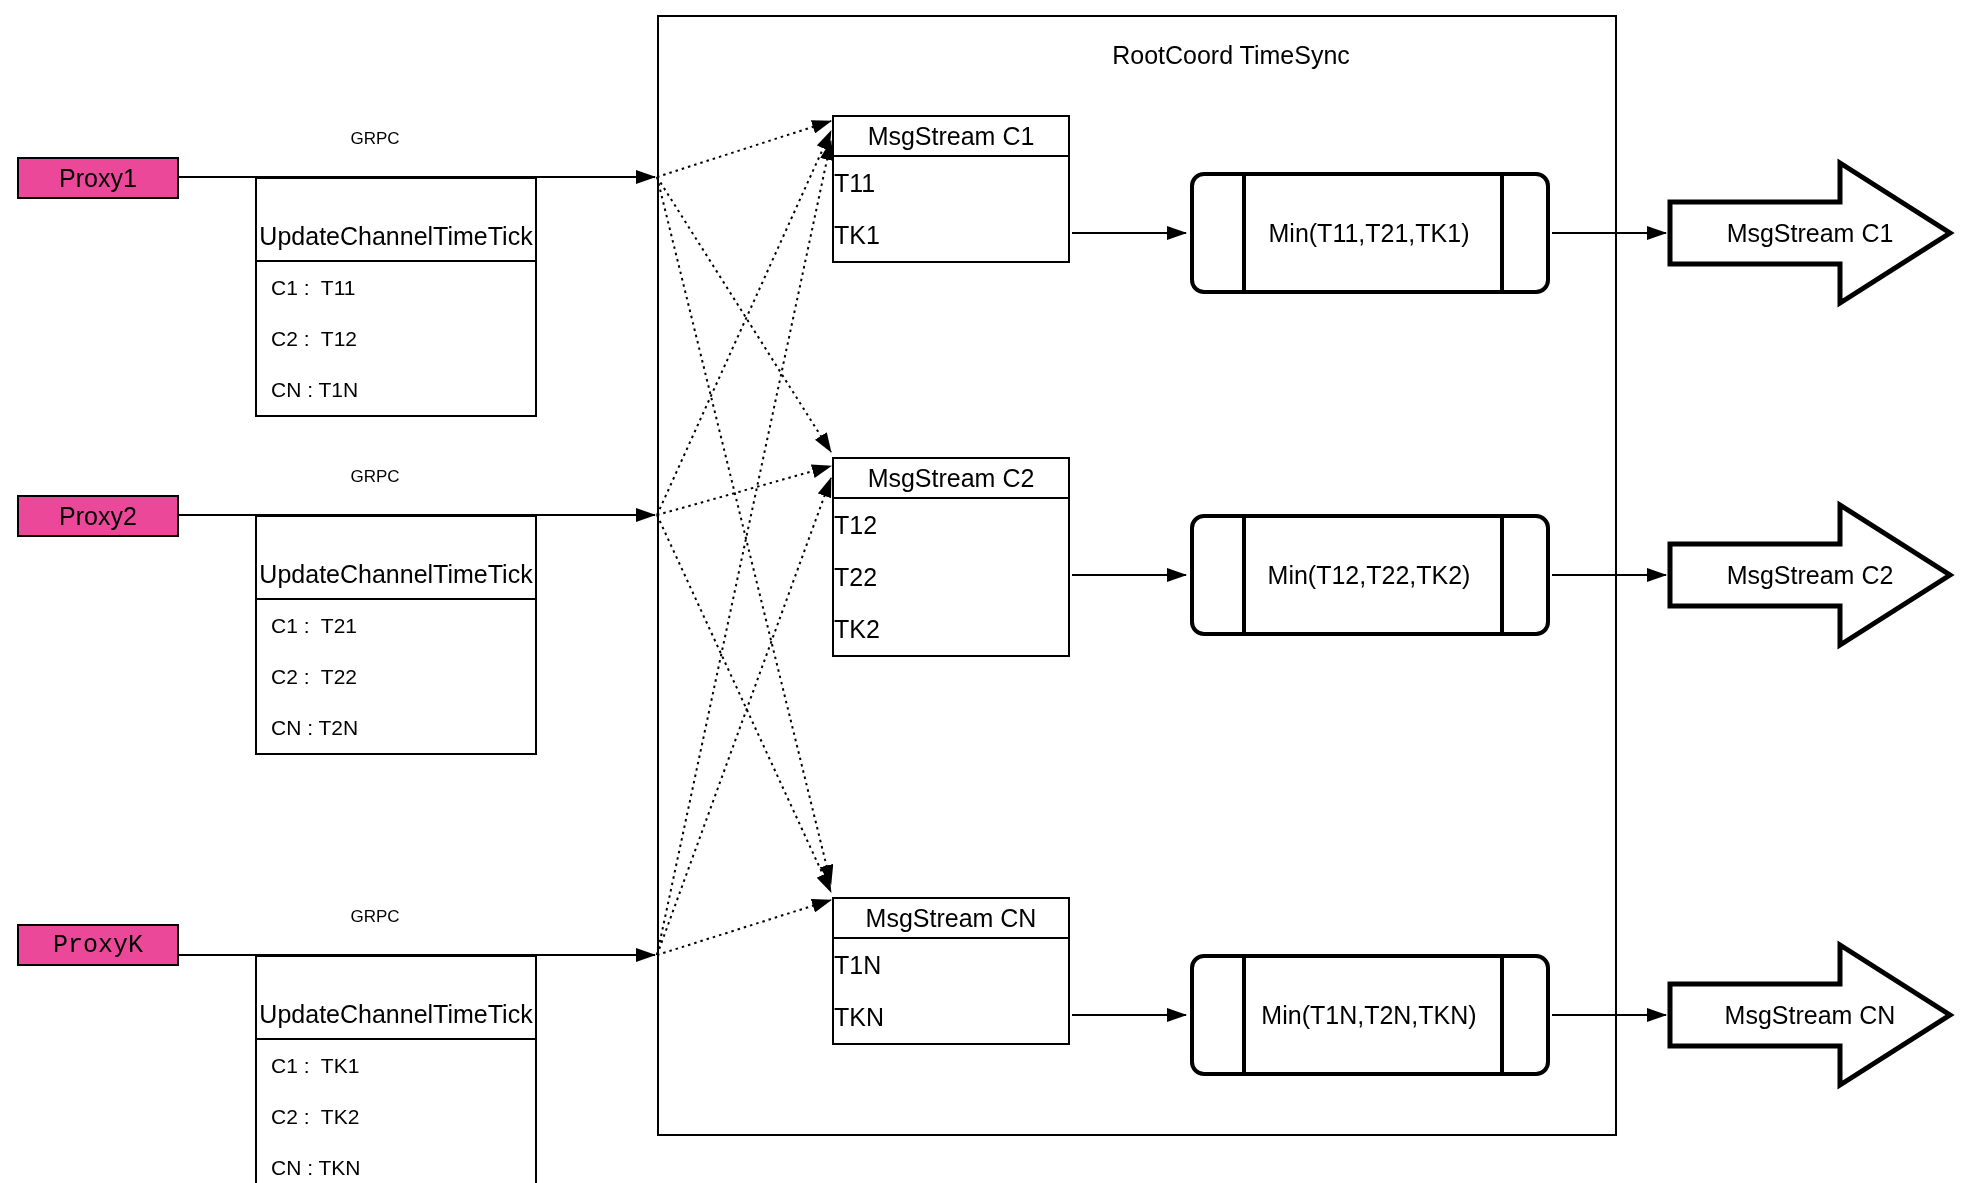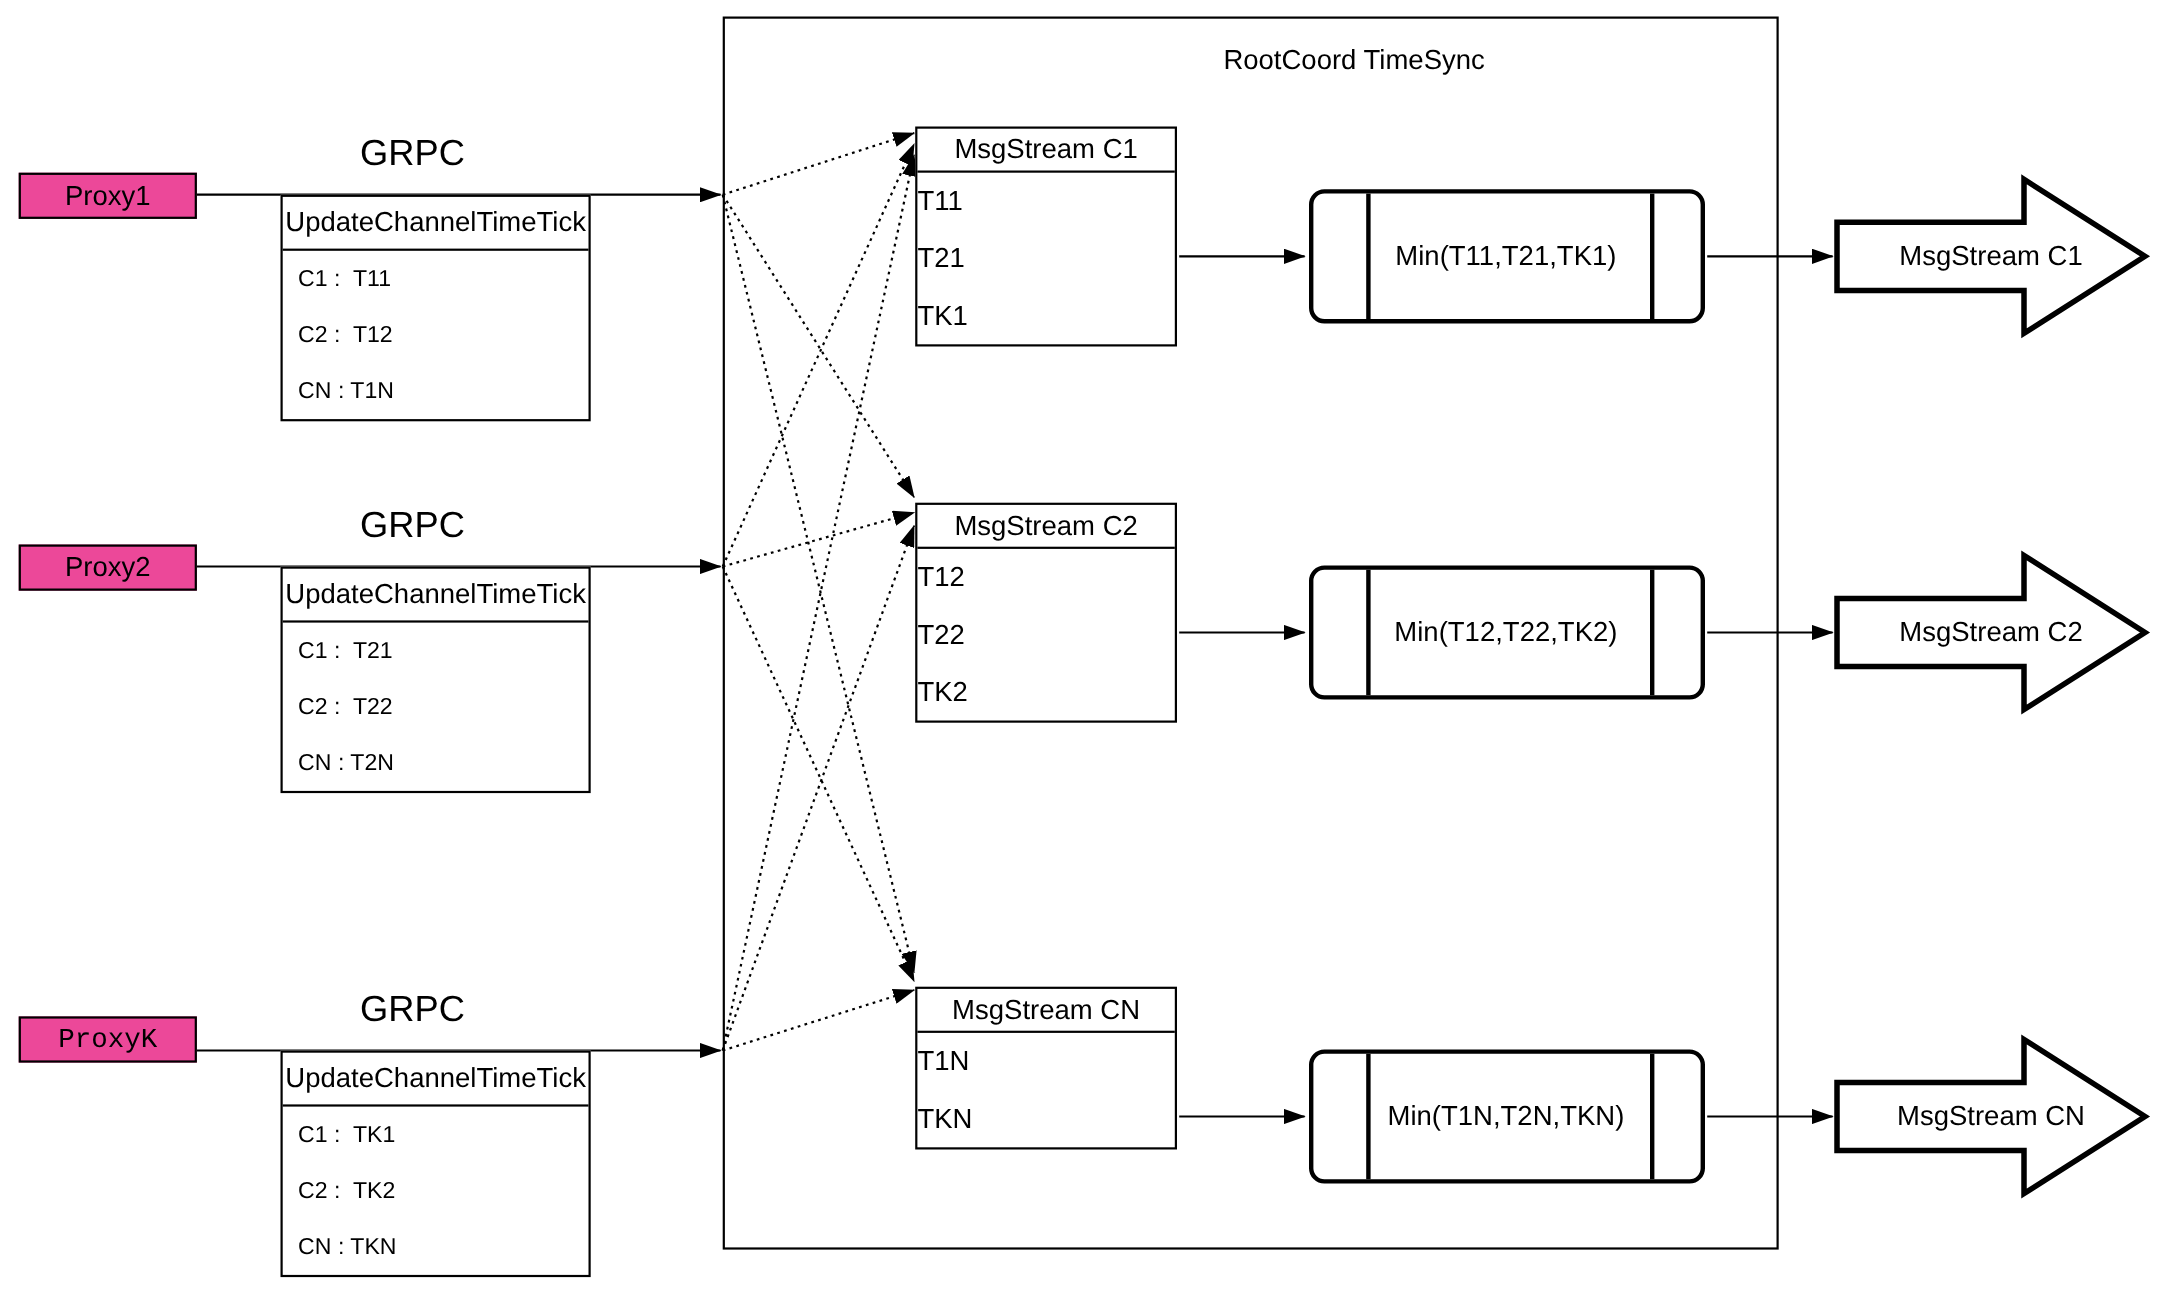--- a/index.html
+++ b/index.html
@@ -30,32 +30,33 @@
   .proxy-box {
     left: 17px; width: 162px; height: 42px;
     border: 2px solid #000; background: #ec4899;
     display: flex; align-items: center; justify-content: center;
     font-size: 25px;
   }
 
   
   .grpc-label {
     left: 275px; width: 200px; height: 36px;
-    text-align: center; font-size: 33px; line-height: 36px;
+    text-align: center; font-size: 17px; line-height: 36px;
   }
 
   
   .utable {
     left: 255px; width: 282px;
     border: 2px solid #000; background: #fff;
   }
   .utable .thead {
     height: 47px; border-bottom: 2px solid #000;
     display: flex; align-items: center; justify-content: center;
     font-size: 25px;
+    margin-top: 34px;
   }
   .utable .trow {
     height: 51px; display: flex; align-items: center;
     padding-left: 14px; font-size: 21px; white-space: pre;
   }
 
   
   .stable {
     left: 832px; width: 238px;
     border: 2px solid #000; background: #fff;
@@ -149,21 +150,20 @@
   </div>
   <div class="node utable" style="top:177px;">
     <div class="thead">UpdateChannelTimeTick</div>
     <div class="trow">C1 :  T11</div>
     <div class="trow">C2 :  T12</div>
     <div class="trow">CN : T1N</div>
   </div>
   <div class="node stable" style="top:115px;">
     <div class="thead">MsgStream C1</div>
     <div class="trow">T11</div>
-    <div class="trow">T21</div>
     <div class="trow">TK1</div>
   </div>
   <div class="node min-box" style="top:172px;">
     <div class="bar bar-l"></div>
     <div class="bar bar-r"></div>
     <div class="min-label">Min(T11,T21,TK1)</div>
   </div>
   <div class="node arrow-label" style="top:203px;">MsgStream C1</div>
 
   <div class="node grpc-label" style="top:459px;">GRPC</div>

